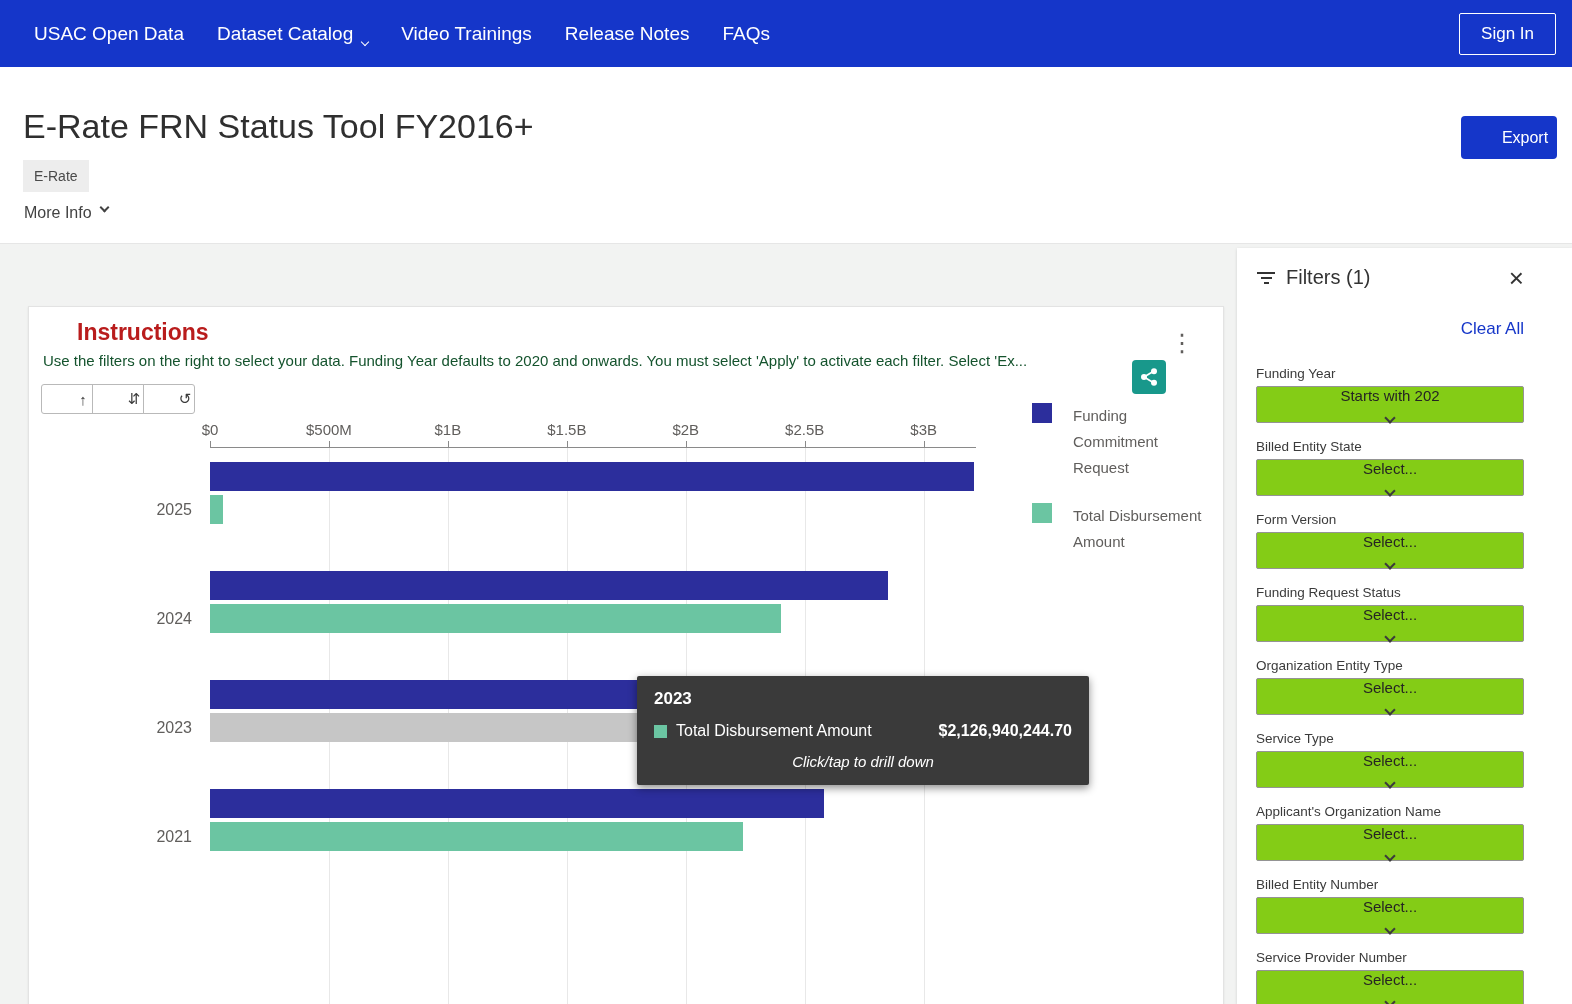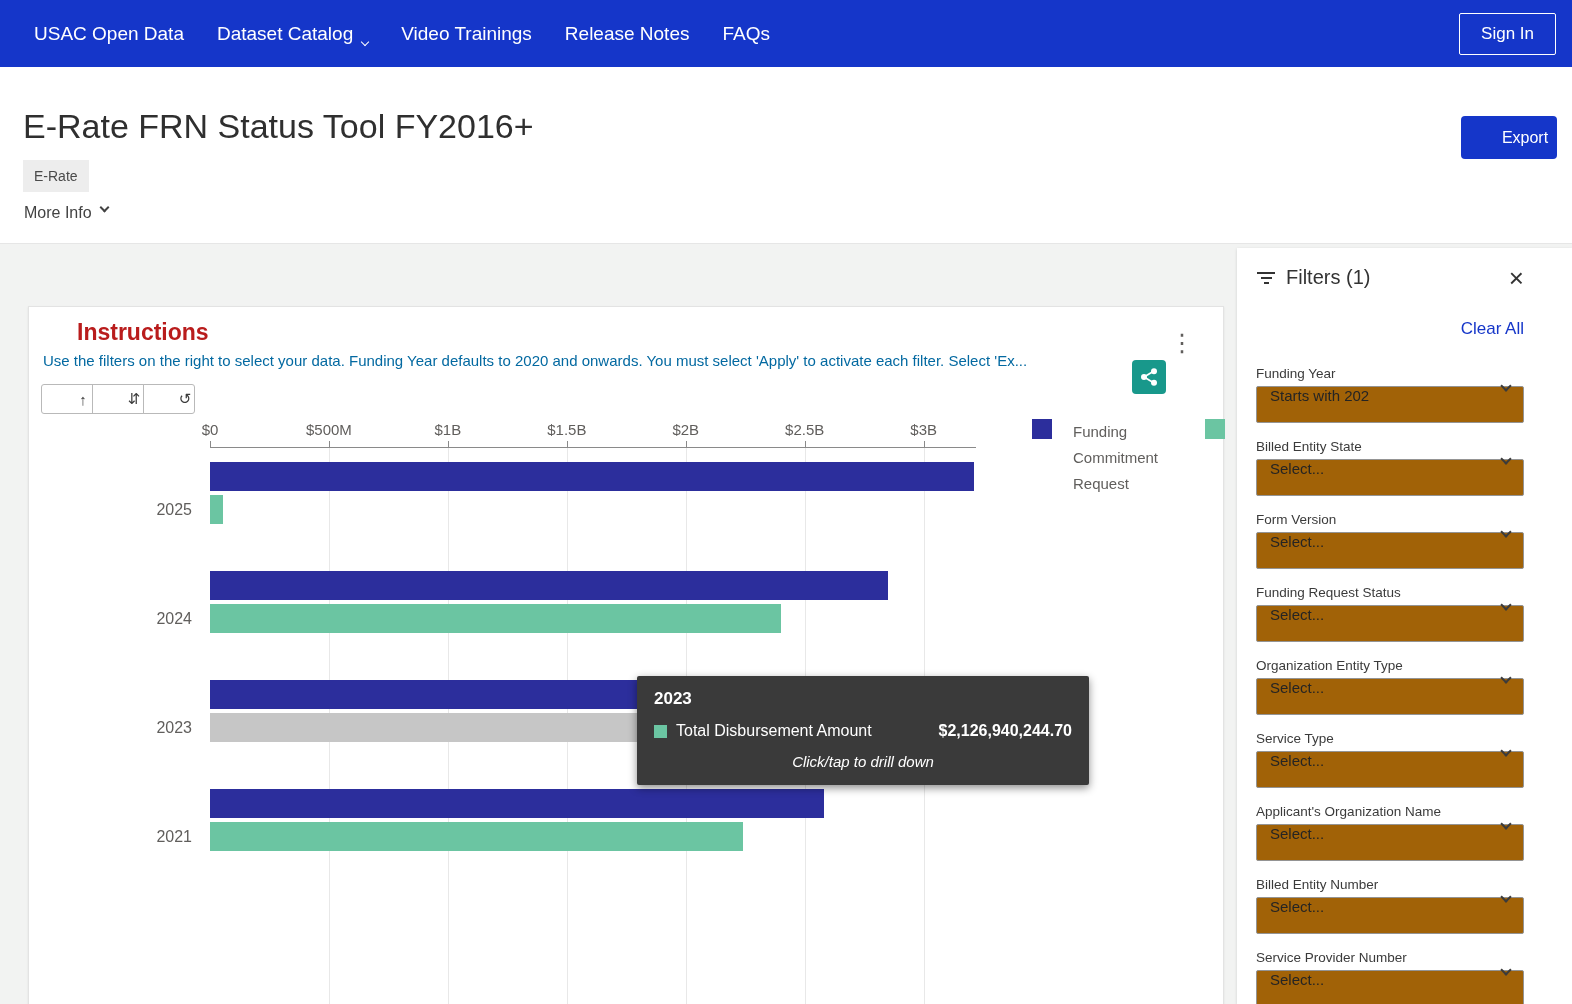--- a/index.html
+++ b/index.html
@@ -29,35 +29,35 @@
           font-size:14px; padding:8px 11px; cursor:pointer; }
   .more-info { position:absolute; left:24px; top:137px; font-size:16px; color:#424242;
                cursor:pointer; display:flex; align-items:flex-start; }
   .export { position:absolute; right:15px; top:49px; width:96px; height:43px; background:#1536c9;
             color:#fff; border-radius:4px; font-size:16px; }
 
   
   .chart-card { position:absolute; left:28px; top:306px; width:1196px; height:760px; background:#fff;
                 border:1px solid #e3e3e3; box-shadow:0 1px 2px rgba(0,0,0,.08); }
   .card-title { position:absolute; left:16px; top:12px; font-size:23px; font-weight:700; color:#b91c1c;margin-left:32px; }
-  .card-desc  { position:absolute; left:14px; top:45px; width:1010px; font-size:15px; color:#0369a1;
+  .card-desc  { position:absolute; left:14px; top:45px; width:1010px; font-size:15px; color:#14532d;
                 white-space:nowrap; overflow:hidden; }
   .kebab { position:absolute; left:1141px; top:22px; font-size:24px; color:#605e5c; width:24px; height:28px;
            text-align:center; line-height:28px; }
   .share-btn { position:absolute; left:1103px; top:53px; width:34px; height:34px; background:#18988b;
                border-radius:4px; display:flex; align-items:center; justify-content:center; }
   .pbi-toolbar { position:absolute; left:12px; top:77px; display:flex; }
   .pbi-tool { width:52px; height:30px; border:1px solid #b9b9b9; margin-left:-1px; background:#fff;
               display:flex; align-items:center; justify-content:center; font-size:15px; color:#3b3b3b; }
   .pbi-tool:first-child { border-radius:3px 0 0 3px; margin-left:0; }
   .pbi-tool:last-child { border-radius:0 3px 3px 0; }
 
   
-  .legend { position:absolute; left:1003px; top:112px; width:180px; display:flex; flex-direction:row;
-            row-gap:32px; }
+  .legend { position:absolute; left:1003px; top:96px; width:180px; display:flex; flex-direction:column;
+            row-gap:22px; }
   .legend-item { display:flex; column-gap:21px; cursor:pointer; }
   .legend-swatch { width:20px; height:20px; flex:0 0 20px; }
   .legend-label { font-size:15px; color:#605e5c; line-height:26px; width:132px; }
 
   
   .plot { position:absolute; left:181px; top:112px; width:766px; }
   .x-axis { position:relative; height:28px; }
   .tick-label { position:absolute; bottom:9px; transform:translateX(-50%); font-size:15px; color:#605e5c;
                 white-space:nowrap; }
   .tick-mark { position:absolute; bottom:0; width:1px; height:6px; background:#8a8a8a; }
@@ -85,23 +85,23 @@
   .filters-header { display:flex; align-items:center; column-gap:10px; color:#333; }
   .filters-title { font-size:20px; }
   .funnel { display:flex; flex-direction:column; align-items:center; row-gap:3px; width:20px; }
   .funnel span { height:2px; background:#333; display:block; }
   .funnel .f1{width:18px;} .funnel .f2{width:11px;} .funnel .f3{width:5px;}
   .close-btn { margin-left:auto; font-size:26px; line-height:20px; color:#333; }
   .clear-all { display:block; text-align:right; color:#1536c9; font-size:17px; margin:30px 0 27px;
                cursor:pointer; }
   .filter-group { margin-bottom:16px; }
   .filter-label { font-size:13.5px; color:#3b3b3b; margin-bottom:5px; }
-  .filter-select { height:37px; border:1px solid #949494; border-radius:2px; background:#a16207;
-                   display:flex; align-items:flex-start; justify-content:space-between; padding:0 13px;
-                   font-size:15px; color:#252423; cursor:pointer; }
+  .filter-select { height:37px; border:1px solid #949494; border-radius:2px; background:#84cc16;
+                   display:flex; align-items:center; justify-content:space-between; padding:0 13px;
+                   font-size:15px; color:#252423; cursor:pointer;flex-direction:column; }
 </style>
 </head>
 <body>
 
 <div class="topnav">
   <span class="brand">USAC Open Data</span>
   <span class="nav-item">
     <span>Dataset Catalog</span>
     <span class="chev chev-sm"></span>
   </span>

